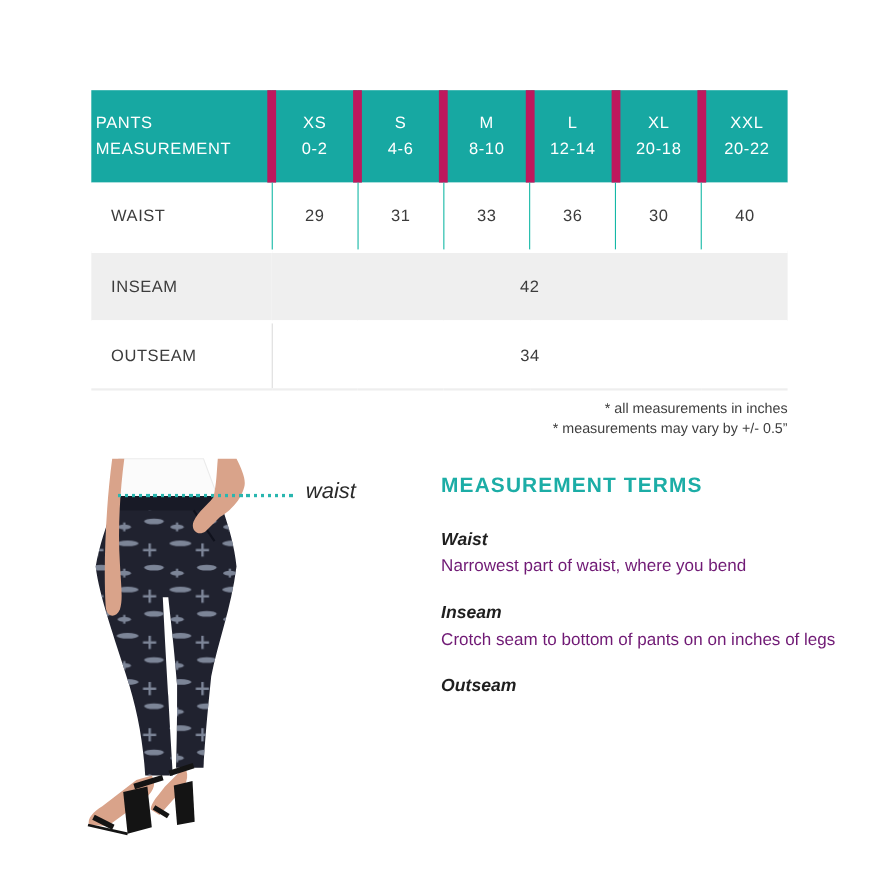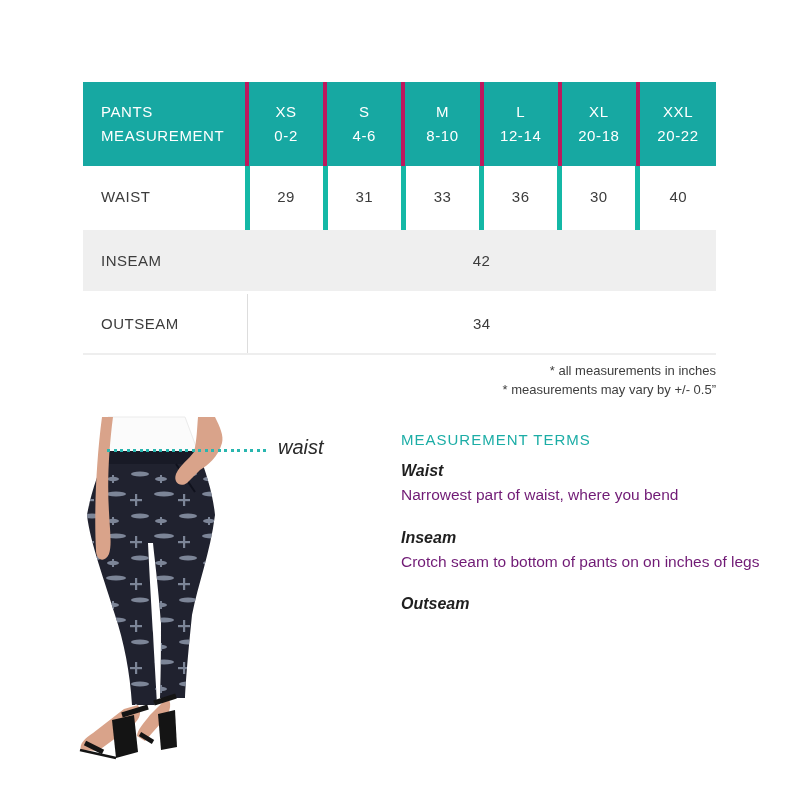--- a/index.html
+++ b/index.html
@@ -7,50 +7,50 @@
     font-family:"Liberation Sans", sans-serif; color:#3c3c3c; overflow:hidden; }
   .page { position:relative; width:800px; height:800px; background:#fff; }
 
   
   table.size-table { position:absolute; left:83px; top:82px; width:633px;
     border-collapse:collapse; table-layout:fixed; }
   col.c-label { width:164px; }
   col.c-size  { width:78.2px; }
   .size-table th { background:#17a8a2; color:#ffffff; font-weight:normal;
     height:84px; font-size:15px; letter-spacing:0.6px; vertical-align:middle; }
-  .size-table th + th { border-left:4px solid #be185d; }
-  th.label-h { text-align:left; padding-left:18px; line-height:24px; }
+  .size-table th + th { border-left:8px solid #be185d; }
+  th.label-h { text-align:left; padding-left:4px; line-height:24px; }
   th.size-h div { text-align:center; line-height:24px; }
   .size-table td { height:62px; font-size:15px; letter-spacing:0.5px;
     vertical-align:middle; }
   td.lbl { text-align:left; padding-left:18px; }
   td.val { text-align:center; }
   tr.row-waist td { background:#ffffff; }
-  tr.row-waist td + td { border-left:5px solid #14b8a6; }
+  tr.row-waist td + td { border-left:1px solid #14b8a6; }
   tr.row-inseam td { background:#efefef; border-top:3px solid #ffffff;
     border-bottom:3px solid #ffffff; height:64px; }
   tr.row-outseam td { background:#ffffff; border-bottom:2px solid #eeeeee; }
   tr.row-outseam td.lbl { border-right:1px solid #ddd; }
 
   
   .notes { position:absolute; left:83px; top:361px; width:633px;
     text-align:right; font-size:13px; color:#3e3e3e;
     line-height:19px; }
 
   
   .figure-wrap { position:absolute; left:58px; top:402px; width:255px; height:392px; }
   .waist-line { position:absolute; left:107px; top:449px; width:162px; height:3px;
     background-image:repeating-linear-gradient(90deg,#29b6af 0 3px,transparent 3px 6.5px); }
   .waist-label { position:absolute; left:278px; top:436px; font-style:italic;
     font-size:20px; color:#2a2a2a; }
 
   
   .terms { position:absolute; left:401px; top:431px; width:392px; }
-  .terms-heading { font-size:15px; font-weight:400; color:#1cada6;
-    letter-spacing:1px; margin-bottom:14px; }
+  .terms-heading { font-size:19px; font-weight:700; color:#1cada6;
+    letter-spacing:1px; margin-bottom:29px; }
   .term-item { margin-bottom:23px; }
   .term-name { font-size:16px; font-weight:bold; font-style:italic;
     color:#1f1f1f; margin-bottom:4px; }
   .term-def { font-size:15.5px; color:#701a75; line-height:1.4; }
 </style>
 </head>
 <body>
 
 <div class="page">
 

